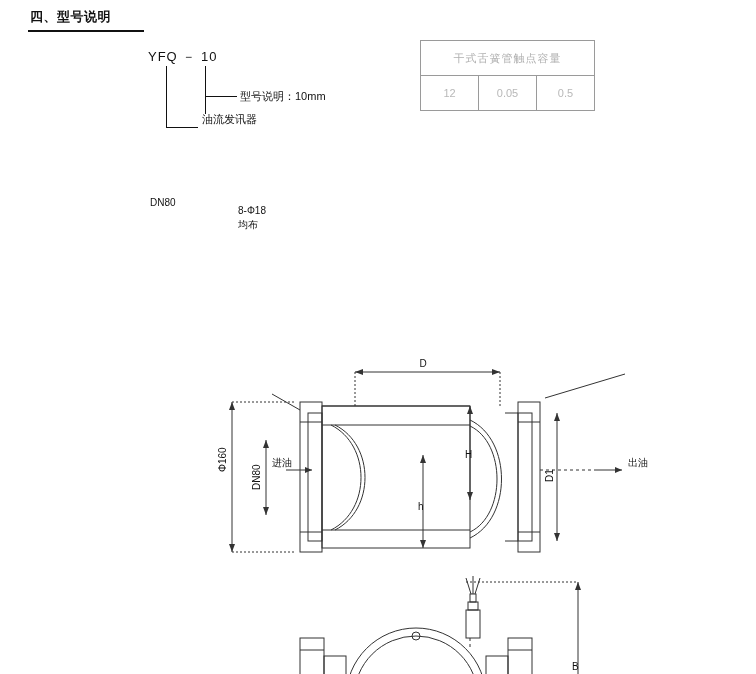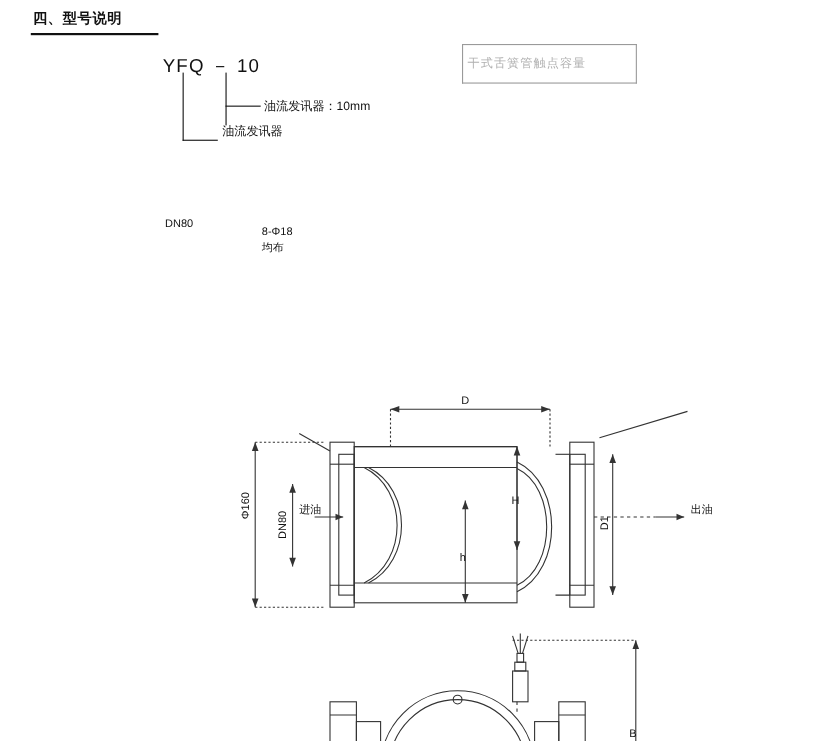--- a/index.html
+++ b/index.html
@@ -19,21 +19,21 @@
     font-size:13px;font-weight:bold;color:#111;
     letter-spacing:0.5px;
   }
   .heading-rule{
     position:absolute;left:28px;top:30px;width:116px;height:2px;background:#111;
   }
 
   
   .model-code{
     position:absolute;left:148px;top:48px;
-    font-size:17px;letter-spacing:1px;color:#111;
+    font-size:13px;letter-spacing:1px;color:#111;
   }
   .ln{position:absolute;background:#111;}
   .v1{left:205px;top:66px;width:1px;height:48px;}
   .h1{left:205px;top:96px;width:32px;height:1px;}
   .v2{left:166px;top:66px;width:1px;height:62px;}
   .h2{left:166px;top:127px;width:32px;height:1px;}
   .lbl-dn{
     position:absolute;left:240px;top:89px;font-size:11px;color:#111;
   }
   .lbl-dev{
@@ -44,21 +44,21 @@
   .tbl{
     position:absolute;left:420px;top:40px;
     border-collapse:collapse;
     color:#b8b8b8;
     font-size:11px;
     background:#fff;
   }
   .tbl td{
     border:1px solid #9a9a9a;
     width:49px;height:26px;
-    vertical-align:middle;
+    text-align:center;vertical-align:middle;
     padding:4px;
     line-height:1.15;
   }
   .tbl td.hdr{
     width:149px;height:26px;color:#b0b0b0;letter-spacing:1px;
   }
   .tbl td.unit-cell{height:34px;}
   .unit{display:block;font-size:10px;}
 
   
@@ -73,27 +73,32 @@
 <div class="page">
 
   <div class="heading">四、型号说明</div>
   <div class="heading-rule"></div>
 
   <div class="model-code">YFQ － 10</div>
   <div class="ln v1"></div>
   <div class="ln h1"></div>
   <div class="ln v2"></div>
   <div class="ln h2"></div>
-  <div class="lbl-dn">油流发讯器：10mm</div>
+  <div class="lbl-dn">型号说明：10mm</div>
   <div class="lbl-dev">油流发讯器</div>
 
   <table class="tbl">
     <tbody>
         <tr>
       <td class="hdr" colspan="3">干式舌簧管触点容量</td>
+    </tr>
+    <tr>
+      <td>12</td>
+      <td>0.05</td>
+      <td>0.5</td>
     </tr>
   </tbody>
     </table>
 
   <div class="drawing">
     <svg width="756" height="504" viewBox="0 0 756 504" xmlns="http://www.w3.org/2000/svg">
       <g stroke="#333" fill="none" stroke-width="1">
 
         <g>
 

